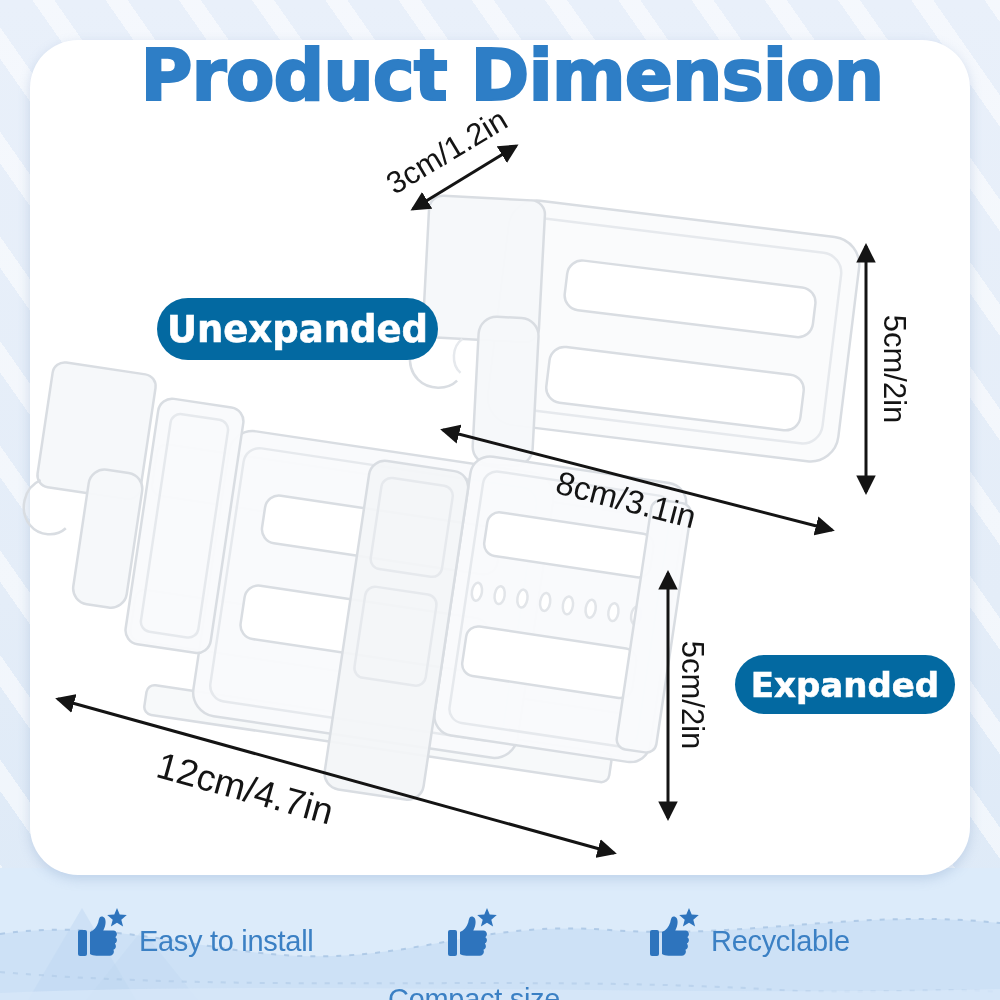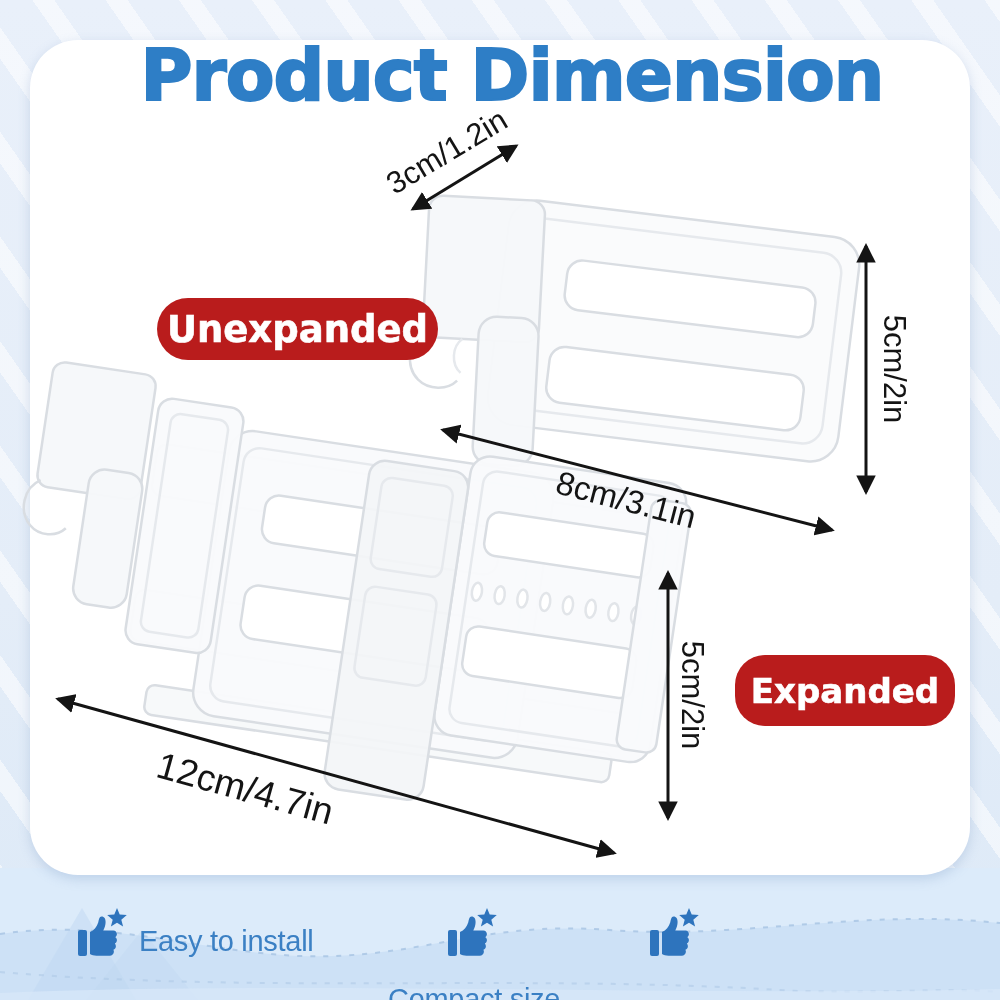--- a/index.html
+++ b/index.html
@@ -20,27 +20,27 @@
     background:#ffffff;border-radius:48px;
     box-shadow:0 4px 12px rgba(110,145,190,.28);
   }
   .title{
     position:absolute;left:12px;top:34px;width:1000px;text-align:center;
     font-family:"DejaVu Sans", sans-serif;font-weight:bold;font-size:71px;
     color:#2e7ec6;-webkit-text-stroke:2px #2e7ec6;letter-spacing:-1px;
     white-space:nowrap;
   }
   .badge{
-    position:absolute;background:#b91c1c;color:#ffffff;
+    position:absolute;background:#0369a1;color:#ffffff;
     font-family:"DejaVu Sans", sans-serif;font-weight:bold;
     display:flex;align-items:center;justify-content:center;
     white-space:nowrap;-webkit-text-stroke:.6px #fff;
   }
   .badge.unexpanded{left:157px;top:298px;width:281px;height:62px;border-radius:31px;font-size:37px;}
-  .badge.expanded{left:735px;top:655px;width:220px;height:71px;border-radius:30px;font-size:34px;}
+  .badge.expanded{left:735px;top:655px;width:220px;height:59px;border-radius:30px;font-size:34px;}
   .dim{
     position:absolute;color:#141414;white-space:nowrap;
     font-family:"Liberation Sans", sans-serif;
   }
   .dim.d3  {left:447px;top:152px;font-size:31px;transform:translate(-50%,-50%) rotate(-31deg);}
   .dim.d5u {left:894px;top:369px;font-size:31px;transform:translate(-50%,-50%) rotate(90deg);}
   .dim.d8  {left:626px;top:500px;font-size:33px;transform:translate(-50%,-50%) rotate(14.5deg);}
   .dim.d12 {left:245px;top:789px;font-size:37px;transform:translate(-50%,-50%) rotate(15.5deg);}
   .dim.d5e {left:692px;top:695px;font-size:31px;transform:translate(-50%,-50%) rotate(90deg);}
   .overlay{position:absolute;left:0;top:0;pointer-events:none;overflow:visible;}
@@ -171,13 +171,14 @@
 </div>
 
 <div class="feature f3">
   <svg width="56" height="56" viewBox="0 0 56 56">
     <g fill="#2e74bd">
       <rect x="2" y="24" width="9" height="26" rx="2"></rect>
       <path d="M14 48 V26 c4.2-1.6 6.8-5.2 8.3-9.8 c0.7-2.3 0.8-5.7 3.3-5.7 c2.7 0 4 2.3 4 5.4 c0 3.1-1 5.8-2.3 8.6 h10 c2.1 0 3.6 1.6 3.6 3.6 c0 1.3-0.6 2.4-1.6 3.1 c1 0.7 1.6 1.8 1.6 3 c0 1.5-0.9 2.7-2.1 3.3 c0.7 0.7 1.1 1.6 1.1 2.7 c0 1.7-1.1 3-2.5 3.5 c0.3 0.6 0.5 1.3 0.5 2 c0 2.3-1.9 4-4.2 4 H20.5 c-2.6 0-4.8-0.6-6.5-1.7 z"></path>
       <path d="M41 2 l2.7 6.6 7.1 0.5 -5.5 4.6 1.8 6.9 -6.1-3.8 -6.1 3.8 1.8-6.9 -5.5-4.6 7.1-0.5 z"></path>
     </g>
   </svg>
+  <span class="label">Recyclable</span>
 </div>
 
 </body></html>

